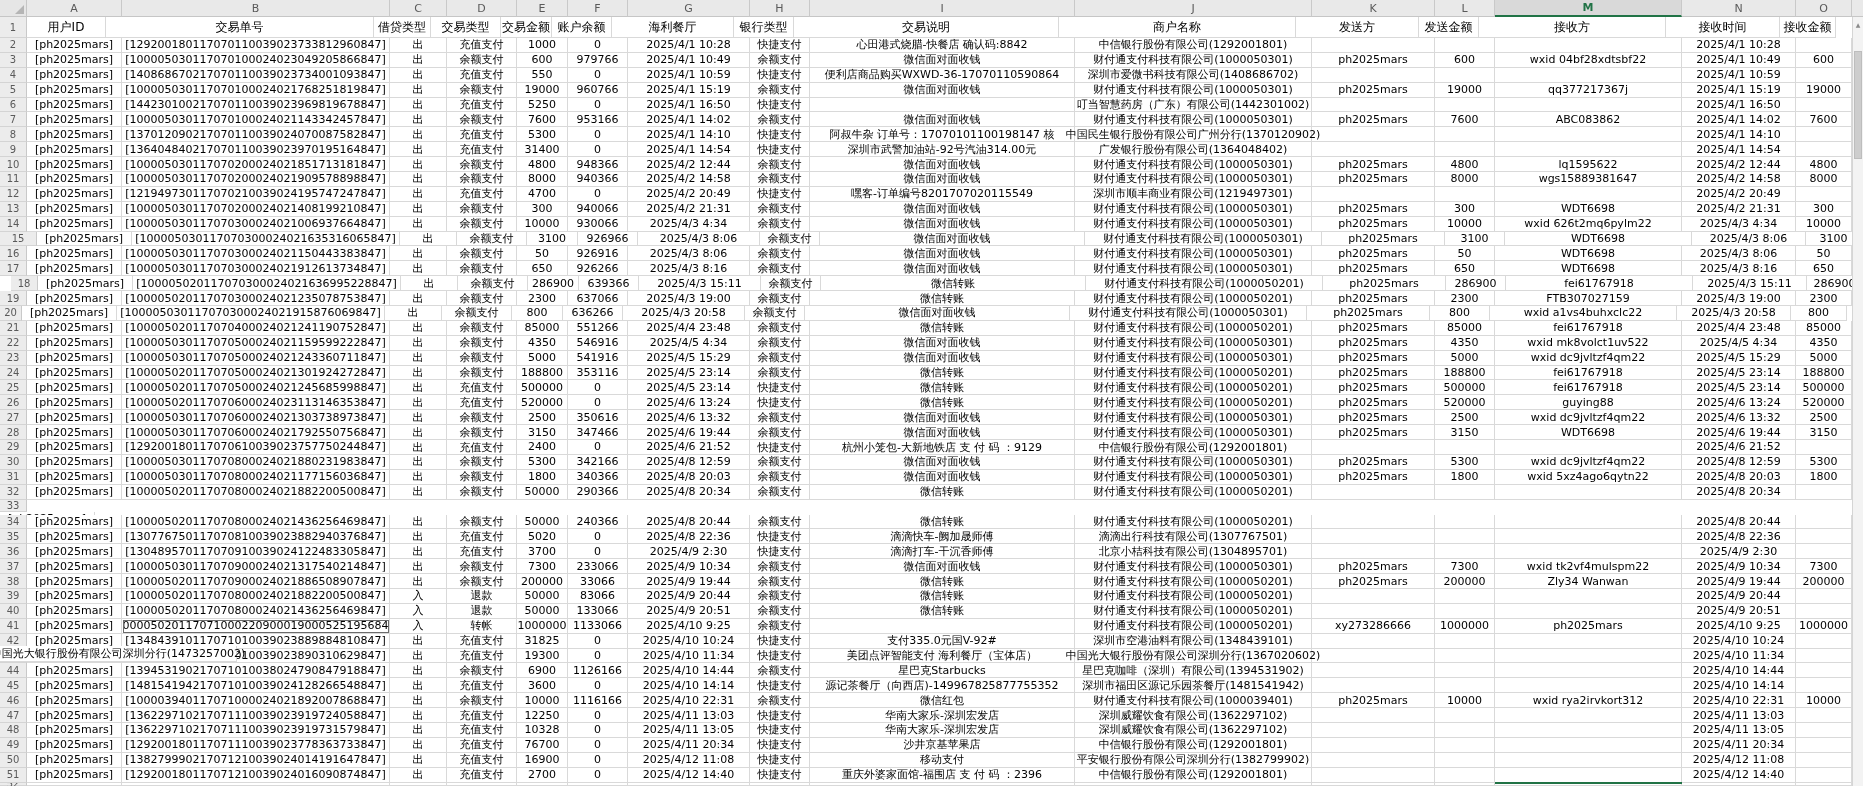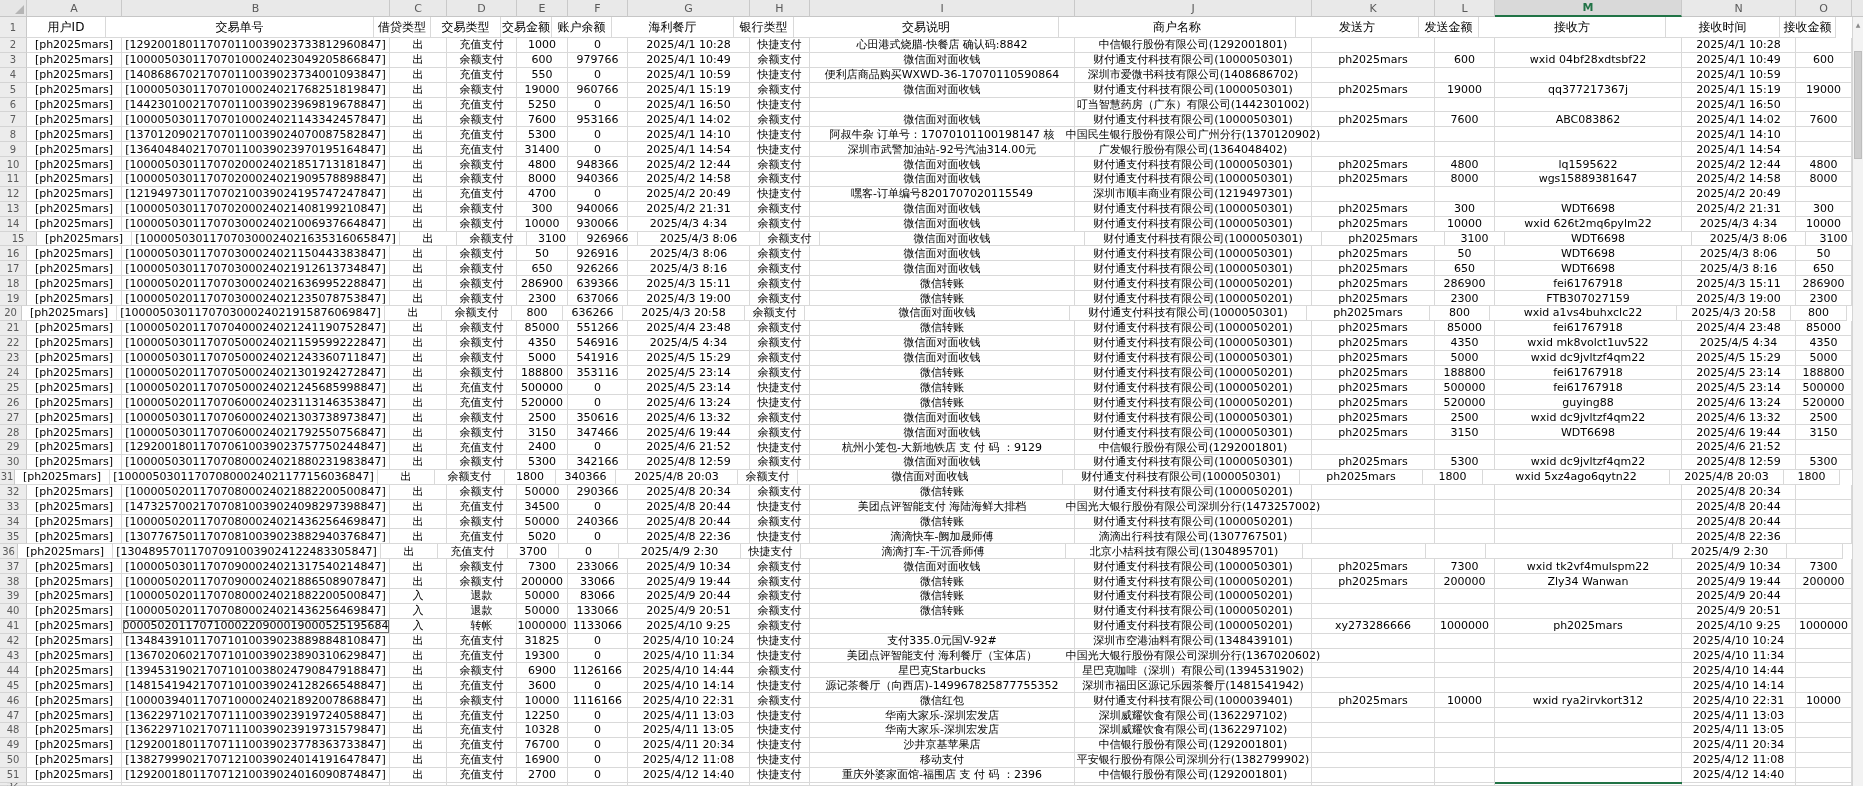--- a/index.html
+++ b/index.html
@@ -349,21 +349,21 @@
         <div class="cell col-G" style="width: 122px;">2025/4/3 8:16</div>
         <div class="cell col-H" style="width: 60px;">余额支付</div>
         <div class="cell col-I" style="width: 265px;">微信面对面收钱</div>
         <div class="cell col-J spill" style="width: 237px;">财付通支付科技有限公司(1000050301)</div>
         <div class="cell col-K" style="width: 123px;">ph2025mars</div>
         <div class="cell col-L" style="width: 60px;">650</div>
         <div class="cell col-M" style="width: 187px;">WDT6698</div>
         <div class="cell col-N" style="width: 114px;">2025/4/3 8:16</div>
         <div class="cell col-O" style="width: 56px;">650</div>
       </div>
-      <div class="grid-row" style="height: 14.9px;">
+      <div class="grid-row" style="height: 14.9px; justify-content: flex-end;">
         <div class="rownum" style="width: 27px;">18</div>
         <div class="cell col-A" style="width: 95px;">[ph2025mars]</div>
         <div class="cell col-B" style="width: 268px;">[100005020117070300024021636995228847]</div>
         <div class="cell col-C" style="width: 57px;">出</div>
         <div class="cell col-D" style="width: 70px;">余额支付</div>
         <div class="cell col-E" style="width: 51px;">286900</div>
         <div class="cell col-F" style="width: 60px;">639366</div>
         <div class="cell col-G" style="width: 122px;">2025/4/3 15:11</div>
         <div class="cell col-H" style="width: 60px;">余额支付</div>
         <div class="cell col-I" style="width: 265px;">微信转账</div>
@@ -584,21 +584,21 @@
         <div class="cell col-H" style="width: 60px;">余额支付</div>
         <div class="cell col-I" style="width: 265px;">微信面对面收钱</div>
         <div class="cell col-J spill" style="width: 237px;">财付通支付科技有限公司(1000050301)</div>
         <div class="cell col-K" style="width: 123px;">ph2025mars</div>
         <div class="cell col-L" style="width: 60px;">5300</div>
         <div class="cell col-M" style="width: 187px;">wxid dc9jvltzf4qm22</div>
         <div class="cell col-N" style="width: 114px;">2025/4/8 12:59</div>
         <div class="cell col-O" style="width: 56px;">5300</div>
       </div>
       <div class="grid-row" style="height: 14.9px;">
-        <div class="rownum" style="width: 15px;">31</div>
+        <div class="rownum" style="width: 27px;">31</div>
         <div class="cell col-A" style="width: 95px;">[ph2025mars]</div>
         <div class="cell col-B" style="width: 268px;">[100005030117070800024021177156036847]</div>
         <div class="cell col-C" style="width: 57px;">出</div>
         <div class="cell col-D" style="width: 70px;">余额支付</div>
         <div class="cell col-E" style="width: 51px;">1800</div>
         <div class="cell col-F" style="width: 60px;">340366</div>
         <div class="cell col-G" style="width: 122px;">2025/4/8 20:03</div>
         <div class="cell col-H" style="width: 60px;">余额支付</div>
         <div class="cell col-I" style="width: 265px;">微信面对面收钱</div>
         <div class="cell col-J spill" style="width: 237px;">财付通支付科技有限公司(1000050301)</div>
@@ -619,21 +619,21 @@
         <div class="cell col-G" style="width: 122px;">2025/4/8 20:34</div>
         <div class="cell col-H" style="width: 60px;">余额支付</div>
         <div class="cell col-I" style="width: 265px;">微信转账</div>
         <div class="cell col-J spill" style="width: 237px;">财付通支付科技有限公司(1000050201)</div>
         <div class="cell col-K" style="width: 123px;"></div>
         <div class="cell col-L" style="width: 60px;"></div>
         <div class="cell col-M" style="width: 187px;"></div>
         <div class="cell col-N" style="width: 114px;">2025/4/8 20:34</div>
         <div class="cell col-O" style="width: 56px;"></div>
       </div>
-      <div class="grid-row" style="height: 14.9px;">
+      <div class="grid-row" style="height: 14.9px; flex-direction: column;">
         <div class="rownum" style="width: 27px;">33</div>
         <div class="cell col-A" style="width: 95px;">[ph2025mars]</div>
         <div class="cell col-B" style="width: 268px;">[147325700217070810039024098297398847]</div>
         <div class="cell col-C" style="width: 57px;">出</div>
         <div class="cell col-D" style="width: 70px;">充值支付</div>
         <div class="cell col-E" style="width: 51px;">34500</div>
         <div class="cell col-F" style="width: 60px;">0</div>
         <div class="cell col-G" style="width: 122px;">2025/4/8 20:44</div>
         <div class="cell col-H" style="width: 60px;">快捷支付</div>
         <div class="cell col-I" style="width: 265px;">美团点评智能支付 海陆海鲜大排档</div>
@@ -674,21 +674,21 @@
         <div class="cell col-H" style="width: 60px;">快捷支付</div>
         <div class="cell col-I" style="width: 265px;">滴滴快车-阙加晟师傅</div>
         <div class="cell col-J spill" style="width: 237px;">滴滴出行科技有限公司(1307767501)</div>
         <div class="cell col-K" style="width: 123px;"></div>
         <div class="cell col-L" style="width: 60px;"></div>
         <div class="cell col-M" style="width: 187px;"></div>
         <div class="cell col-N" style="width: 114px;">2025/4/8 22:36</div>
         <div class="cell col-O" style="width: 56px;"></div>
       </div>
       <div class="grid-row" style="height: 14.9px;">
-        <div class="rownum" style="width: 18px;">36</div>
+        <div class="rownum" style="width: 27px;">36</div>
         <div class="cell col-A" style="width: 95px;">[ph2025mars]</div>
         <div class="cell col-B" style="width: 268px;">[130489570117070910039024122483305847]</div>
         <div class="cell col-C" style="width: 57px;">出</div>
         <div class="cell col-D" style="width: 70px;">充值支付</div>
         <div class="cell col-E" style="width: 51px;">3700</div>
         <div class="cell col-F" style="width: 60px;">0</div>
         <div class="cell col-G" style="width: 122px;">2025/4/9 2:30</div>
         <div class="cell col-H" style="width: 60px;">快捷支付</div>
         <div class="cell col-I" style="width: 265px;">滴滴打车-干沉香师傅</div>
         <div class="cell col-J spill" style="width: 237px;">北京小桔科技有限公司(1304895701)</div>

